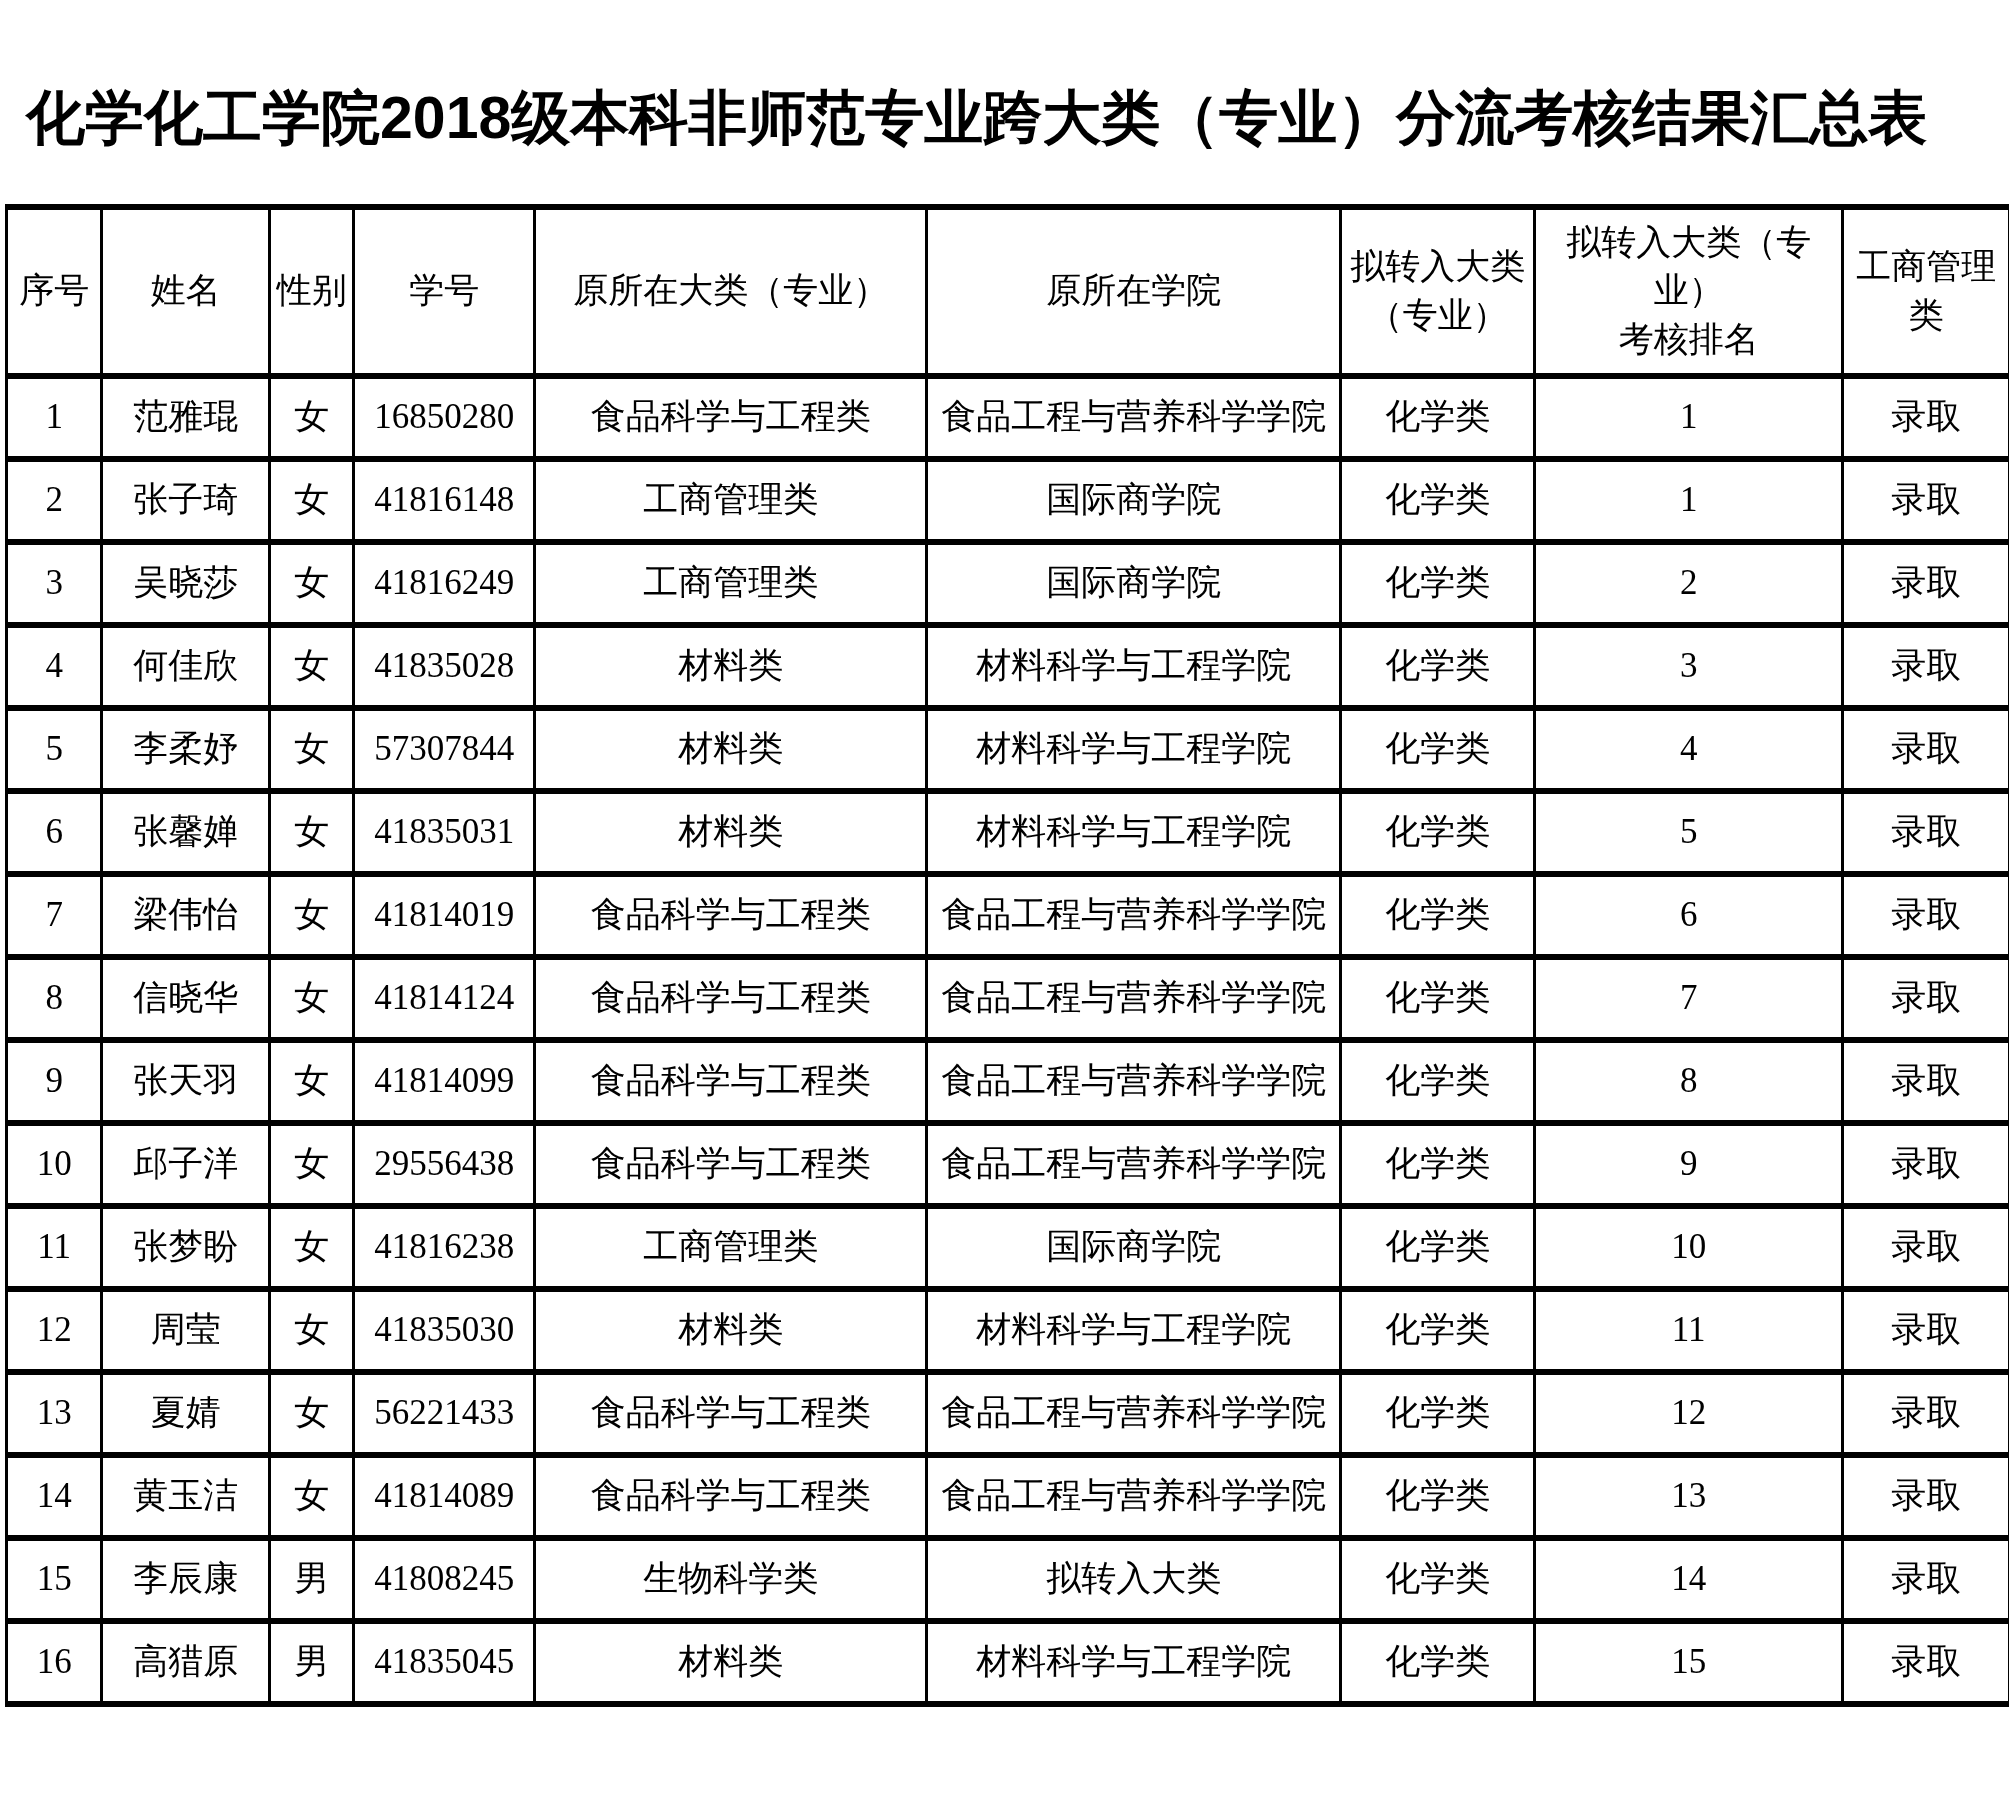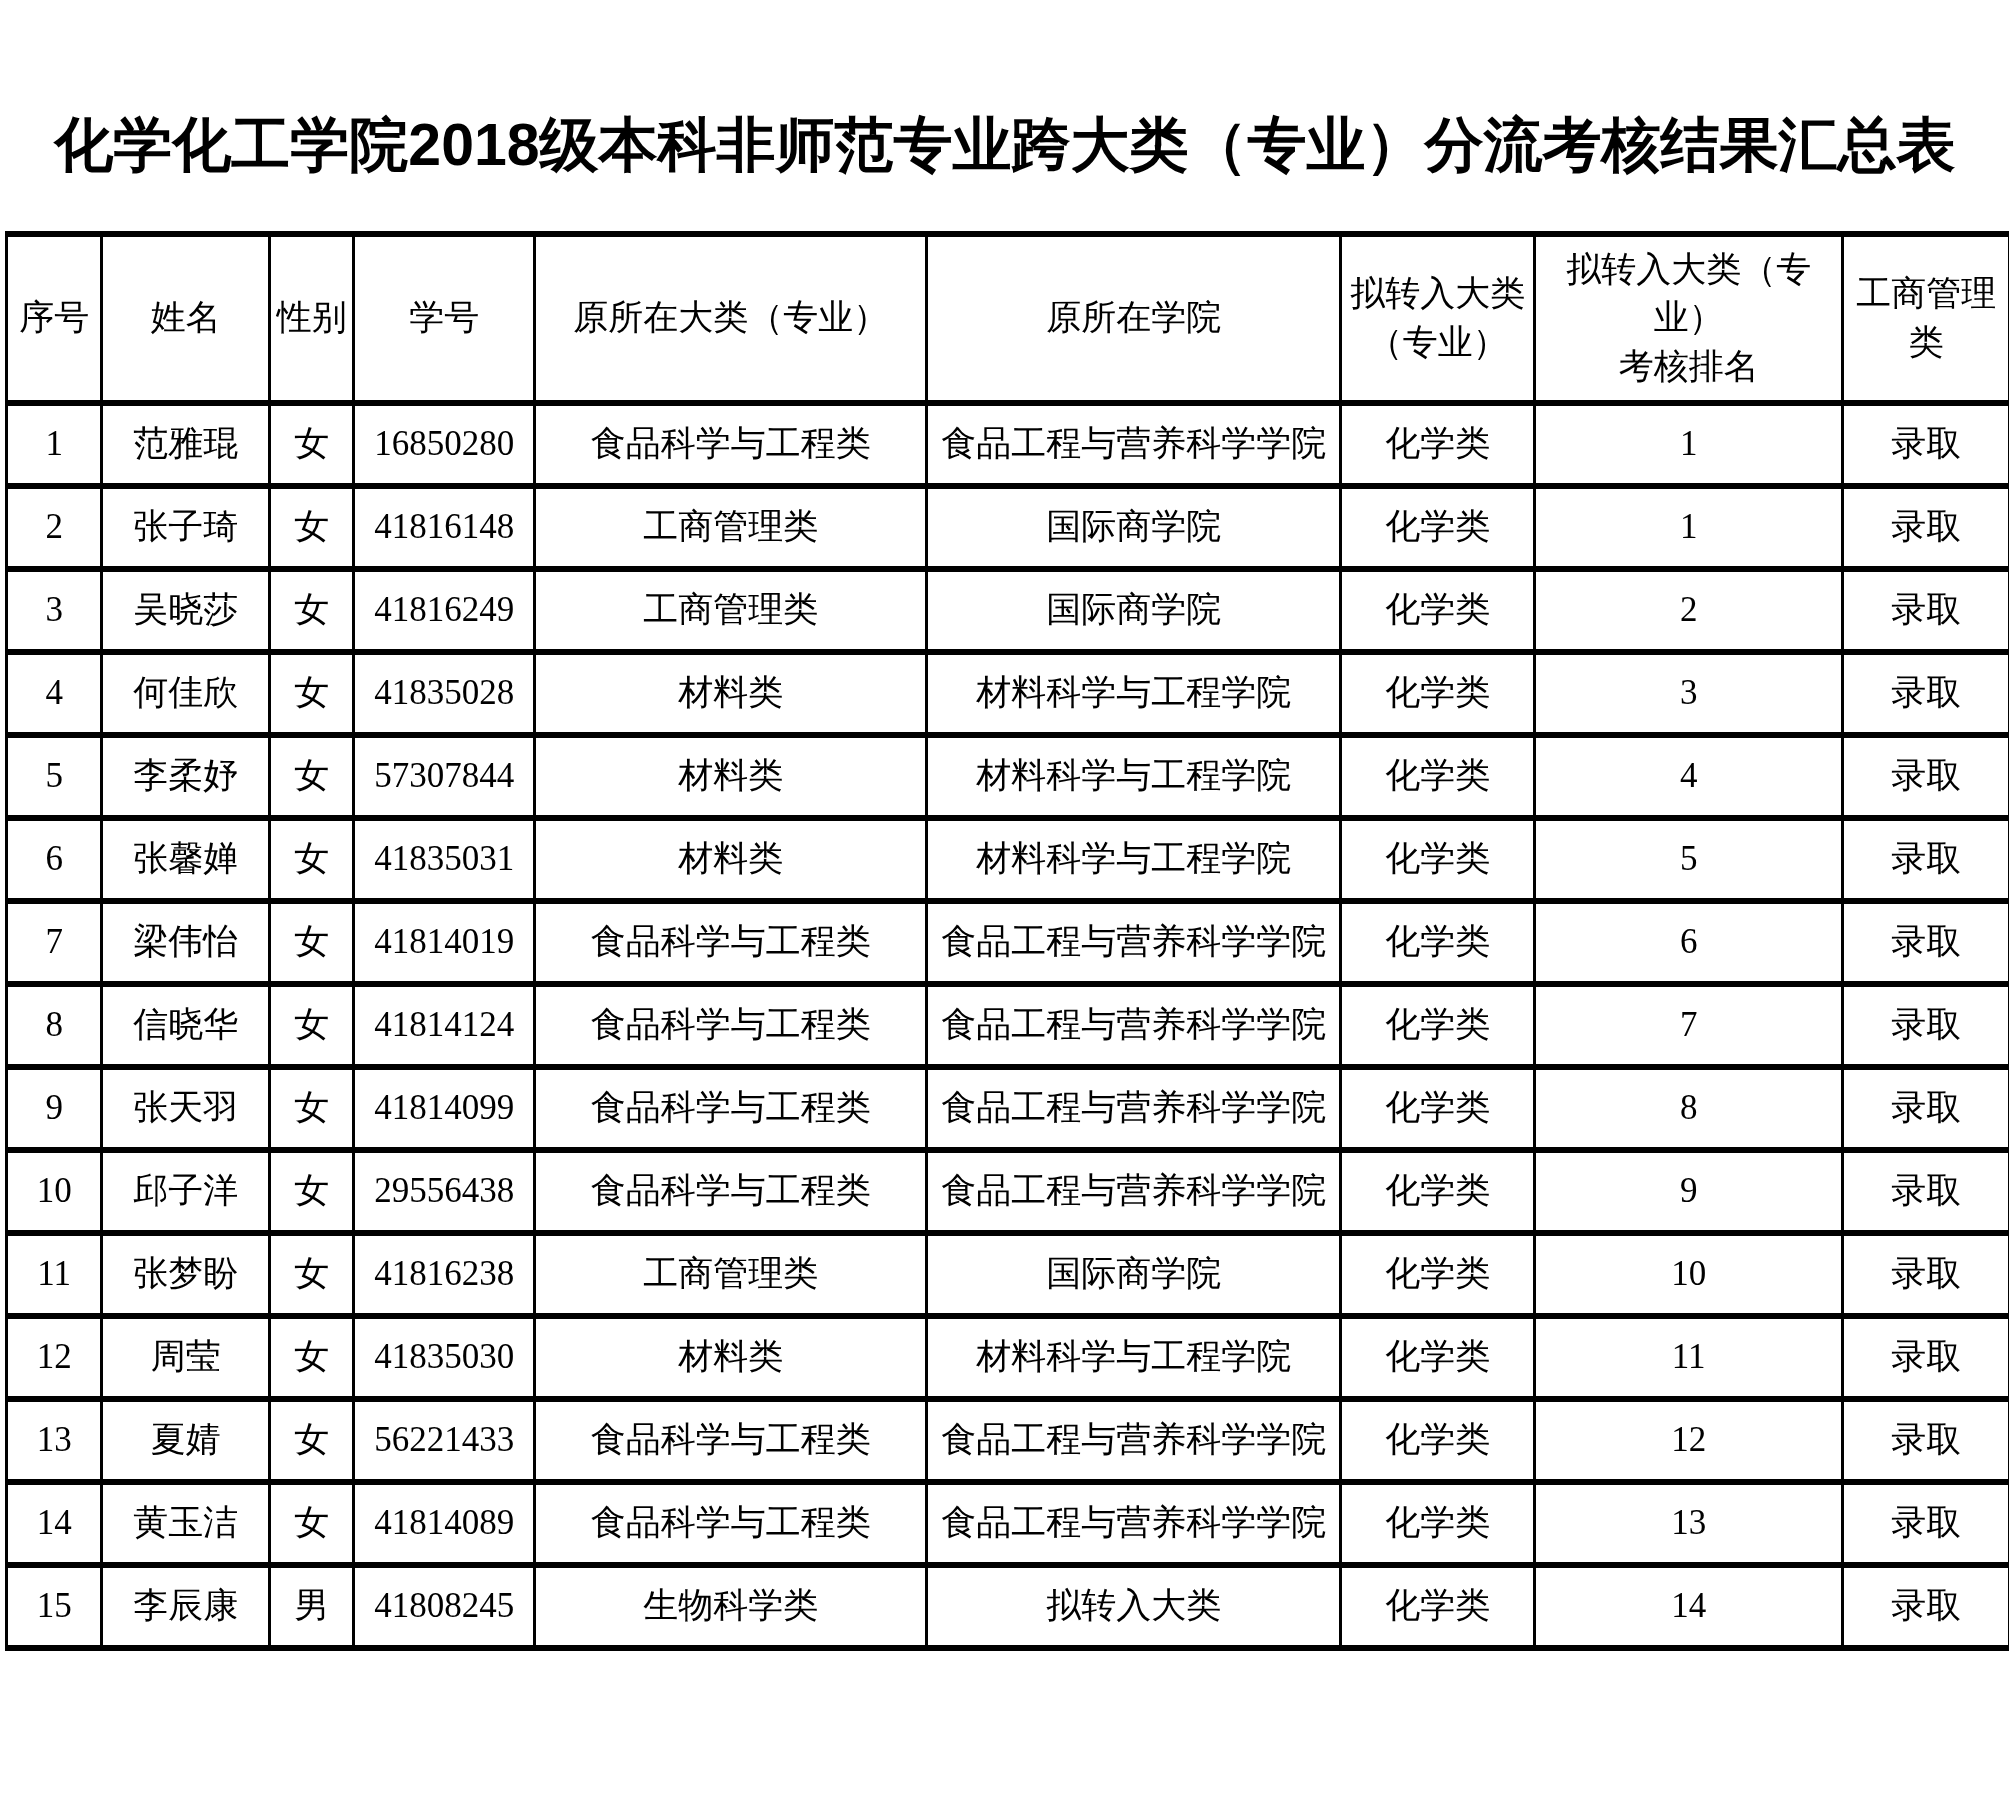--- a/index.html
+++ b/index.html
@@ -10,22 +10,22 @@
   }
   .page {
     position: relative;
     width: 2010px;
     height: 1814px;
     background: #ffffff;
     overflow: hidden;
   }
   .title {
     margin: 0 26px;
-    padding-top: 112px;
-    text-align: center;
+    padding-top: 85px;
+    text-align: left;
     font-family: "Liberation Sans", sans-serif;
     font-weight: bold;
     font-size: 59px;
     line-height: 1.12;
     letter-spacing: 0px;
     white-space: nowrap;
   }
   table.results {
     border-collapse: collapse;
     table-layout: fixed;
@@ -244,16 +244,27 @@
           <td>15</td>
           <td>李辰康</td>
           <td>男</td>
           <td>41808245</td>
           <td>生物科学类</td>
           <td>拟转入大类</td>
           <td>化学类</td>
           <td>14</td>
           <td>录取</td>
         </tr>
+        <tr>
+          <td>16</td>
+          <td>高猎原</td>
+          <td>男</td>
+          <td>41835045</td>
+          <td>材料类</td>
+          <td>材料科学与工程学院</td>
+          <td>化学类</td>
+          <td>15</td>
+          <td>录取</td>
+        </tr>
       </tbody>
   </table>
 </div>
 
 
 </body></html>

